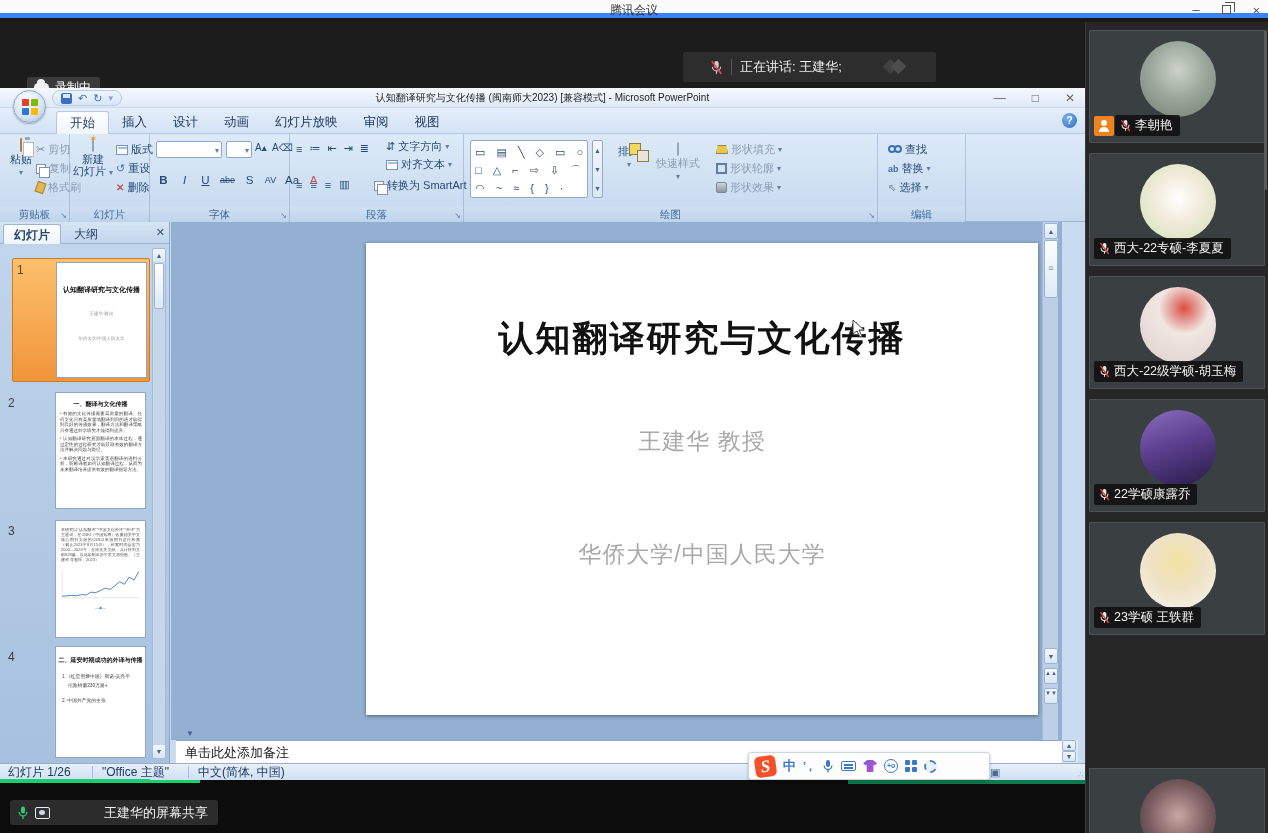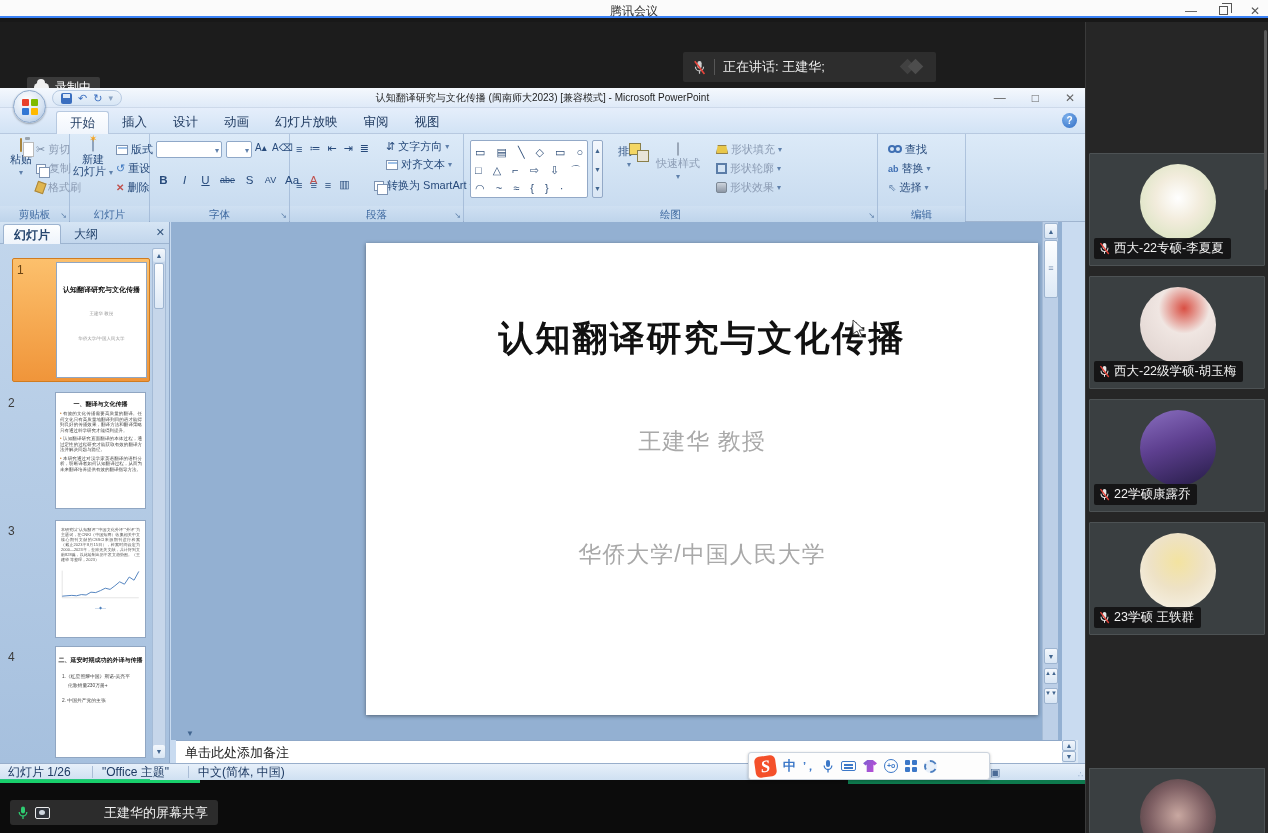--- a/index.html
+++ b/index.html
@@ -2,32 +2,32 @@
 <html><head>
 <meta charset="utf-8">
 <style>
 * { margin:0; padding:0; box-sizing:border-box; }
 html,body { width:1268px; height:833px; overflow:hidden; }
 body { font-family:"Liberation Sans", sans-serif; background:#181818; }
 #app { position:relative; width:1268px; height:833px; background:#181818; overflow:hidden; }
 .abs { position:absolute; }
 
 
-#topbar { left:0; top:0; width:1268px; height:18px; background:#fbfbfb; border-bottom:2px solid #3b82f6; }
+#topbar { left:0; top:0; width:1268px; height:18px; background:#fbfbfb; border-bottom:5px solid #3b82f6;font-family:Liberation Mono, monospace; }
 #topbar .ttl { position:absolute; left:0; right:0; top:0; height:22px; text-align:center; font-size:12px; color:#333; line-height:22px; }
 #win-controls { position:absolute; right:8px; top:0; height:22px; display:flex; align-items:center; gap:22px; }
 #win-controls .wc { font-size:12px; color:#555; cursor:default; line-height:22px; }
 .restore-glyph { display:inline-block; width:9px; height:9px; border:1px solid #555; position:relative; background:#fbfbfb; }
 .restore-glyph::before { content:""; position:absolute; left:2px; top:-4px; width:9px; height:9px; border:1px solid #555; border-left:none; border-bottom:none; }
 
 
 #share-area { left:0; top:22px; width:1085px; height:811px; background:#1c1c1c; }
 
 
-#speaking-banner { left:683px; top:30px; width:253px; height:30px; background:#2d2d2d; border-radius:2px; display:flex; align-items:center; padding:0 10px; gap:8px; }
+#speaking-banner { left:683px; top:30px; width:253px; height:30px; background:#2d2d2d; border-radius:2px; display:flex; align-items:center; padding:0 27px; gap:8px; }
 #speaking-banner .divider { width:1px; height:16px; background:#575757; }
 #speaking-banner .txt { font-size:13px; color:#ededed; white-space:nowrap; }
 #speaking-banner .logo { margin-left:auto; position:relative; width:26px; height:16px; opacity:.8; }
 #speaking-banner .logo i { position:absolute; width:11px; height:11px; transform:rotate(45deg); }
 #speaking-banner .logo i:nth-child(1){ left:2px; top:2px; background:#474747; }
 #speaking-banner .logo i:nth-child(2){ left:10px; top:2px; background:#565656; }
 
 
 #recording-badge { left:27px; top:55px; height:21px; background:#3a3a3a; border-radius:2px; display:flex; align-items:center; gap:6px; padding:0 9px 0 7px; }
 #recording-badge .cloud { position:relative; width:15px; height:9px; background:#f0f0f0; border-radius:5px; }
@@ -558,20 +558,35 @@
             <line x1="6" y1="10.2" x2="6" y2="13" stroke="#2ecc71" stroke-width="1.3"></line>
           </svg>
         <span class="monitor-icon"></span>
         <span class="txt">王建华的屏幕共享</span>
       </div>
     </div>
   </div>
 
   <div id="sidebar" class="abs">
 
+    <div class="tile" style="top:8px">
+      <span class="avatar" style="background: radial-gradient(circle at 50% 38%, rgb(205, 210, 202) 0%, rgb(154, 166, 154) 48%, rgb(111, 125, 111) 100%);"></span>
+      <div class="plabel">
+        <span class="badge" style="background: rgb(240, 131, 30);"></span>
+        <span class="namechip">
+            <svg class="micsvg" width="11" height="13" viewBox="0 0 12 14">
+              <rect x="4" y="1" width="4" height="7" rx="2" fill="#e6e6e6"></rect>
+              <path d="M2.2 6.2a3.8 4 0 0 0 7.6 0" fill="none" stroke="#e6e6e6" stroke-width="1.1"></path>
+              <line x1="6" y1="10.4" x2="6" y2="12.8" stroke="#e6e6e6" stroke-width="1.1"></line>
+              <line x1="1.6" y1="1.2" x2="10.6" y2="13" stroke="#e8453c" stroke-width="1.5"></line>
+            </svg>
+            <span class="nm">李朝艳</span>
+          </span>
+      </div>
+    </div>
 
     <div class="tile" style="top:131px">
       <span class="avatar" style="background: radial-gradient(circle at 50% 45%, rgb(255, 255, 255) 0%, rgb(242, 236, 220) 40%, rgb(207, 224, 181) 100%);"></span>
       <div class="plabel">
         <span class="namechip">
             <svg class="micsvg" width="11" height="13" viewBox="0 0 12 14">
               <rect x="4" y="1" width="4" height="7" rx="2" fill="#e6e6e6"></rect>
               <path d="M2.2 6.2a3.8 4 0 0 0 7.6 0" fill="none" stroke="#e6e6e6" stroke-width="1.1"></path>
               <line x1="6" y1="10.4" x2="6" y2="12.8" stroke="#e6e6e6" stroke-width="1.1"></line>
               <line x1="1.6" y1="1.2" x2="10.6" y2="13" stroke="#e8453c" stroke-width="1.5"></line>

